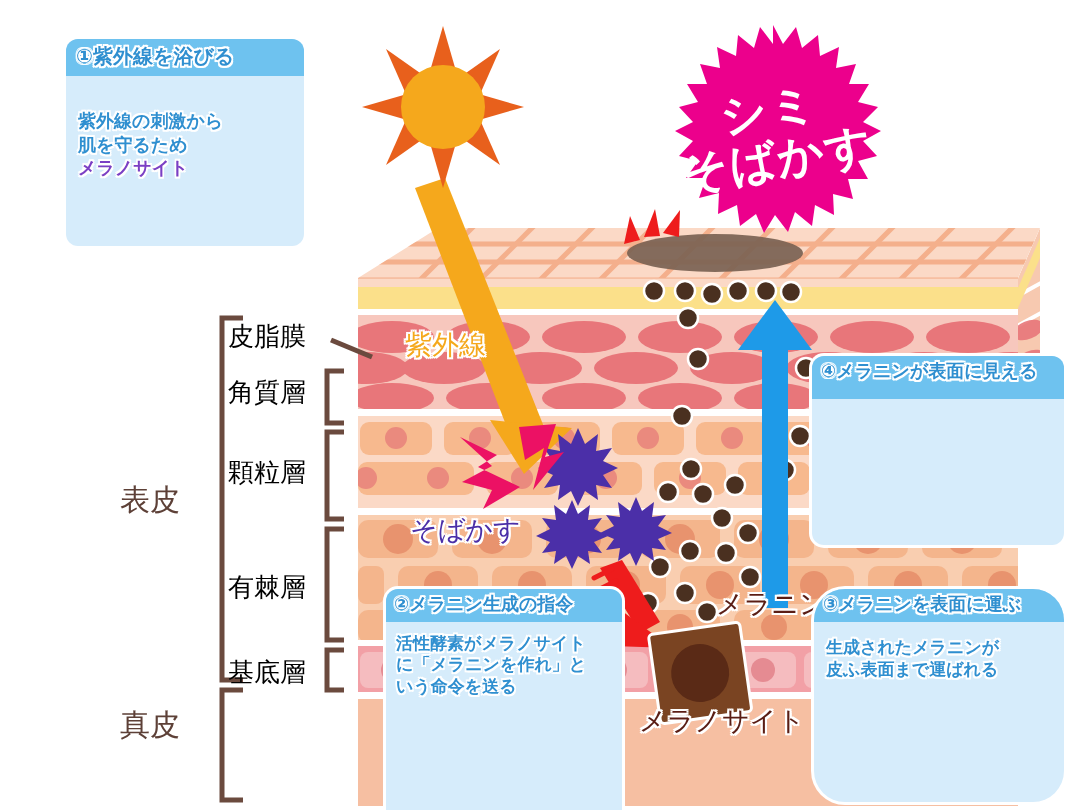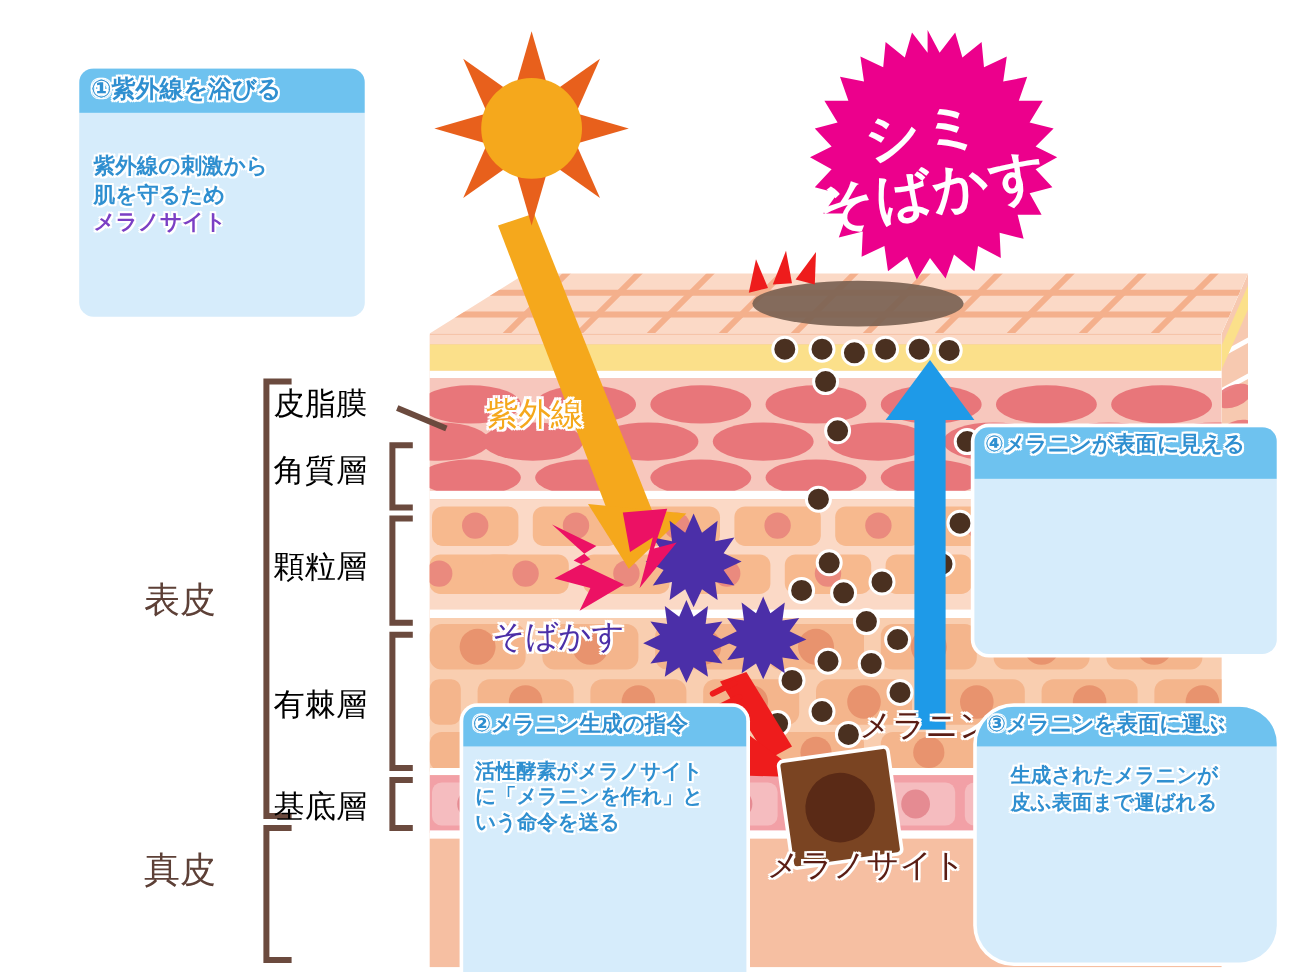--- a/index.html
+++ b/index.html
@@ -16,35 +16,35 @@
            text-shadow:-1.6px -1.6px 0 #fff,1.6px -1.6px 0 #fff,-1.6px 1.6px 0 #fff,1.6px 1.6px 0 #fff,
                        0 -1.6px 0 #fff,0 1.6px 0 #fff,-1.6px 0 0 #fff,1.6px 0 0 #fff;
            color:#2f8fd0;}
   .box .bd{padding:12px 10px 8px 12px;color:#2f8fd0;line-height:1.3;font-weight:bold;
            text-shadow:-1.6px -1.6px 0 #fff,1.6px -1.6px 0 #fff,-1.6px 1.6px 0 #fff,1.6px 1.6px 0 #fff,
                        0 -1.6px 0 #fff,0 1.6px 0 #fff,-1.6px 0 0 #fff,1.6px 0 0 #fff;
            white-space:pre-line;}
   .box .bd .hi{color:#7b3fc4;}
 
   
-  #box1{left:66px;top:57px;width:238px;height:207px;}
+  #box1{left:66px;top:39px;width:238px;height:207px;}
   #box1 .hd{font-size:20px;padding:6px 10px 8px 10px;}
   #box1 .bd{font-size:18px;padding:10px 10px 6px 12px;}
 
   #box4{left:812px;top:356px;width:252px;height:189px;}
   #box4 .hd{font-size:18px;padding:5px 8px 17px 9px;}
   #box4 .bd{font-size:17px;padding:14px 8px 6px 14px;}
 
   #box2{left:386px;top:589px;width:236px;height:240px;}
   #box2 .hd{font-size:18px;padding:5px 7px 7px 8px;}
   #box2 .bd{font-size:17px;padding:12px 6px 6px 10px;line-height:1.26;font-family:Liberation Mono, monospace;}
 
   #box3{left:814px;top:589px;width:250px;height:213px;border-radius:31px;}
   #box3 .hd{font-size:18px;padding:5px 8px 7px 9px;}
-  #box3 .bd{font-size:17px;padding:14px 8px 6px 12px;margin-left:16px;}
+  #box3 .bd{font-size:17px;padding:14px 8px 6px 12px;}
 
   
   .lyr{position:absolute;color:#000000;font-size:26px;white-space:nowrap;}
   .grp{position:absolute;color:#5d4037;font-size:30px;white-space:nowrap;}
 
   
   .dlab{position:absolute;font-weight:normal;white-space:nowrap;}
   #lab-uv{left:405px;top:327px;font-size:27px;color:#f5a81c;
      text-shadow:-2px -2px 0 #fff,2px -2px 0 #fff,-2px 2px 0 #fff,2px 2px 0 #fff,
                  0 -2px 0 #fff,0 2px 0 #fff,-2px 0 0 #fff,2px 0 0 #fff;}

